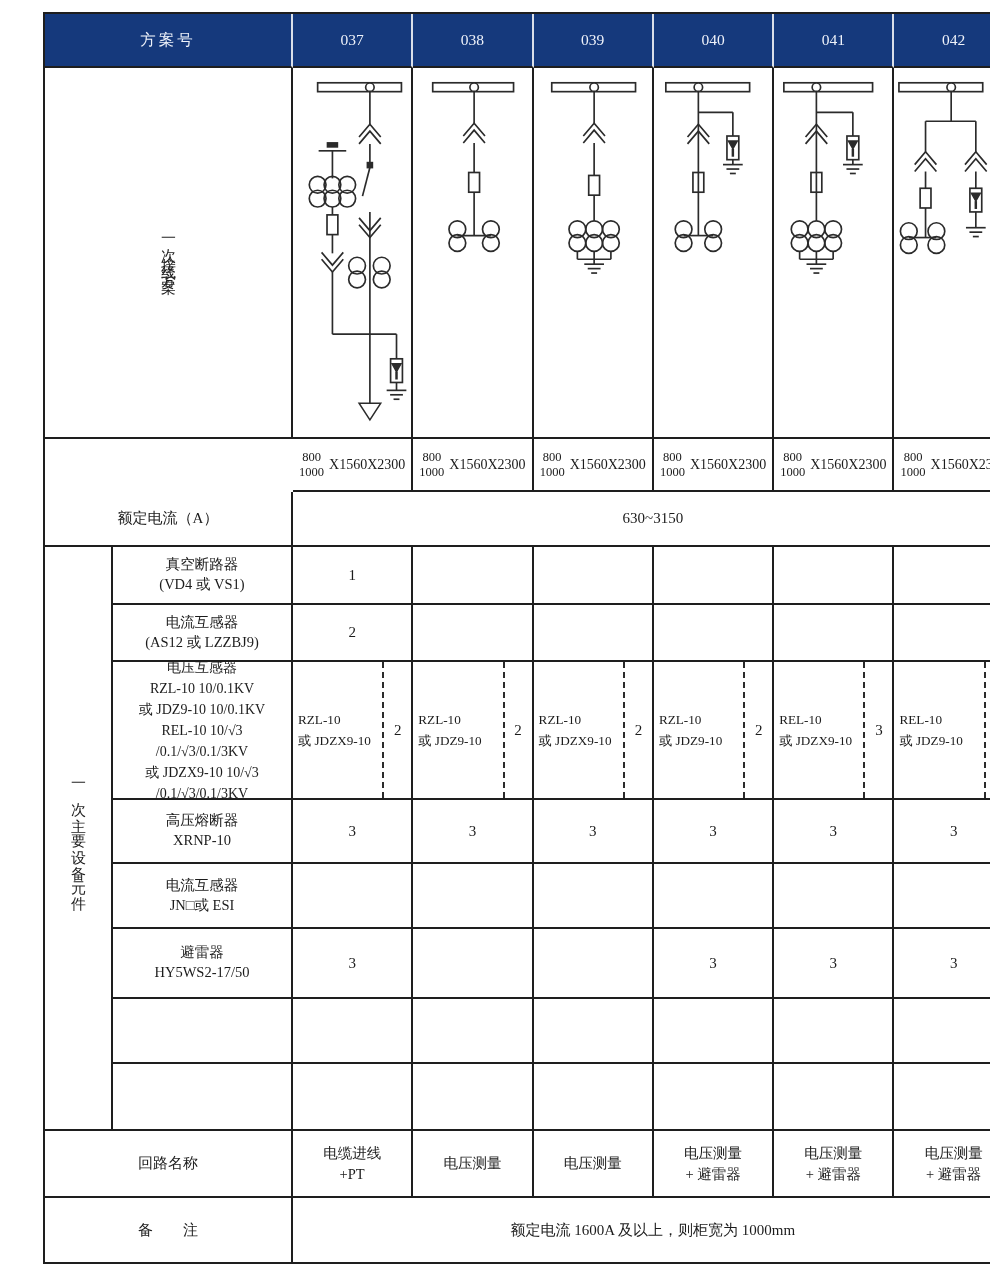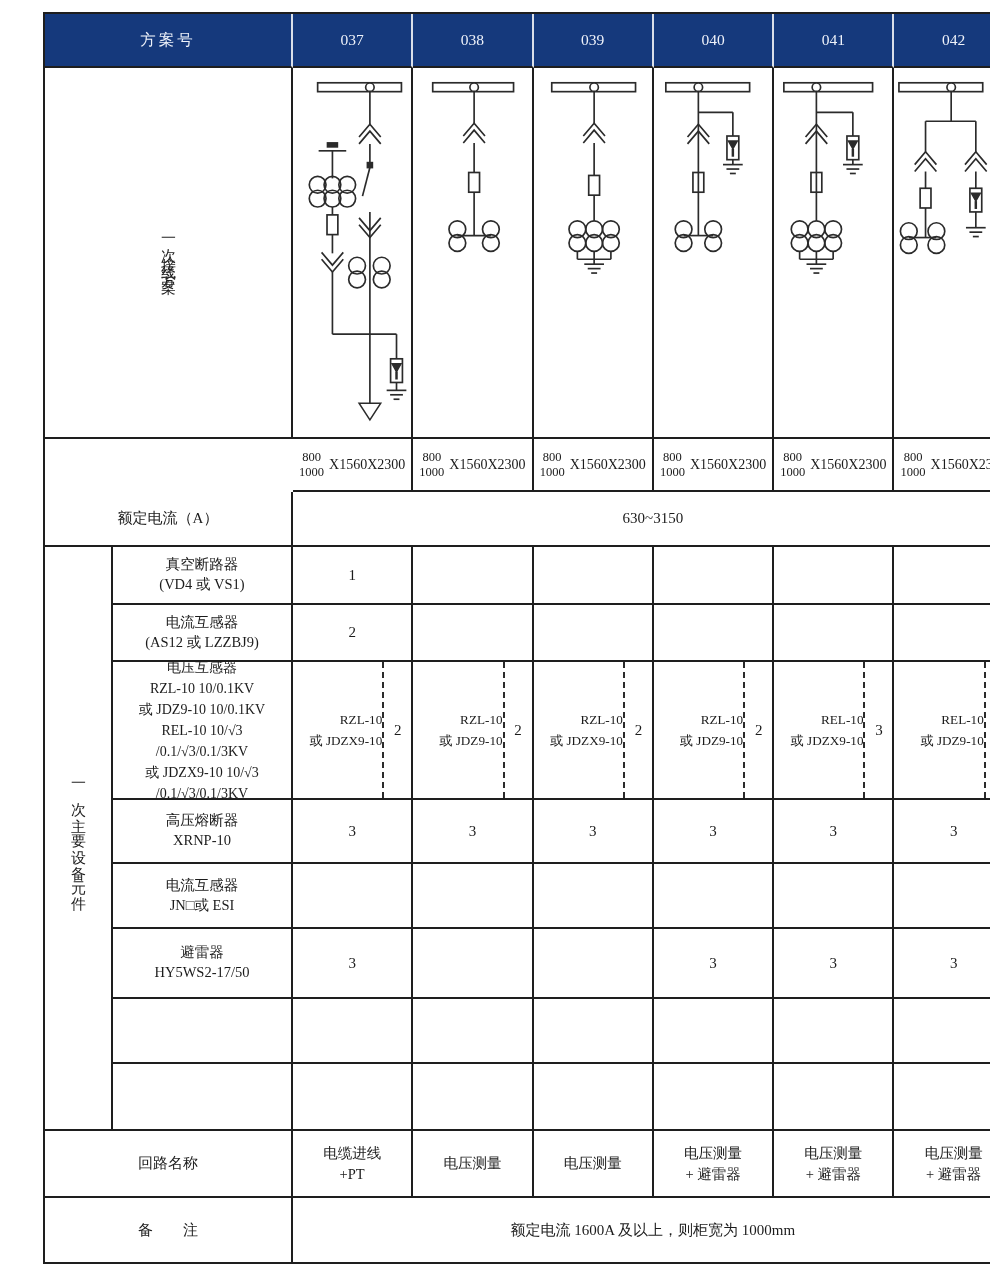--- a/index.html
+++ b/index.html
@@ -16,21 +16,21 @@
   .head.last{border-right-color:#1e1e1e;}
   .sp{letter-spacing:3px;}
   .vlab{writing-mode:vertical-rl;text-orientation:upright;letter-spacing:0.5em;font-size:15px;}
   .vlab2{writing-mode:vertical-rl;text-orientation:upright;letter-spacing:1.05em;font-size:15px;}
   .two{flex-direction:column;line-height:1.4;font-size:14.5px;}
   .namecell{flex-direction:column;line-height:1.35;font-size:14.5px;text-align:center;}
   .vtname{font-size:14px;line-height:1.5;}
   .cab{gap:5px;font-size:14px;}
   .frac{display:inline-flex;flex-direction:column;font-size:12.5px;line-height:1.2;text-align:center;}
   .vt{padding:0;align-items:stretch;justify-content:flex-start;}
-  .vtm{flex:1;display:flex;flex-direction:column;justify-content:center;align-items:flex-end;
+  .vtm{flex:1;display:flex;flex-direction:column;justify-content:center;align-items:flex-start;
        padding-left:5px;font-size:13.2px;line-height:1.6;text-align:left;}
   .vtq{width:27px;border-left:2px dashed #2b2b2b;display:flex;align-items:center;justify-content:center;font-size:15px;}
   .diag{padding:0;align-items:stretch;justify-content:center;}
   .diag svg{width:100%;height:100%;display:block;}
   .rmk{font-size:15px;}
 </style>
 </head>
 <body>
 
 <div id="wrap">

